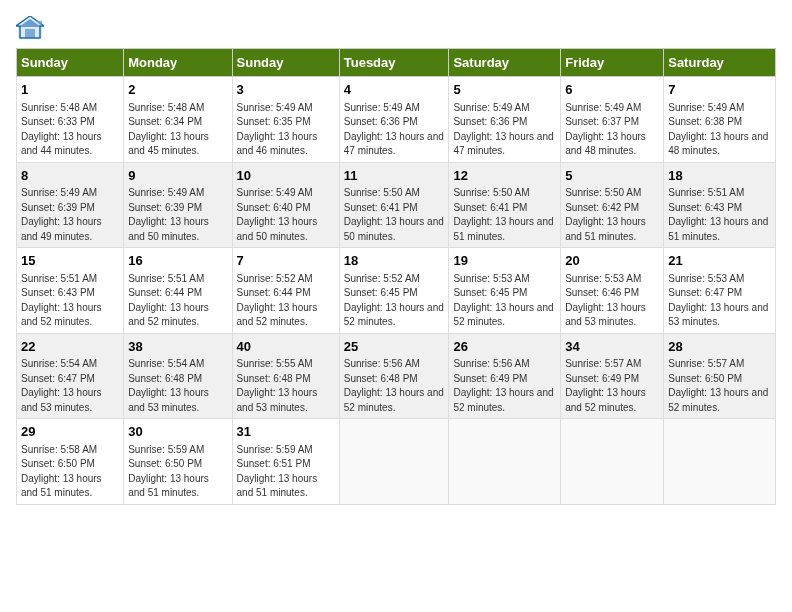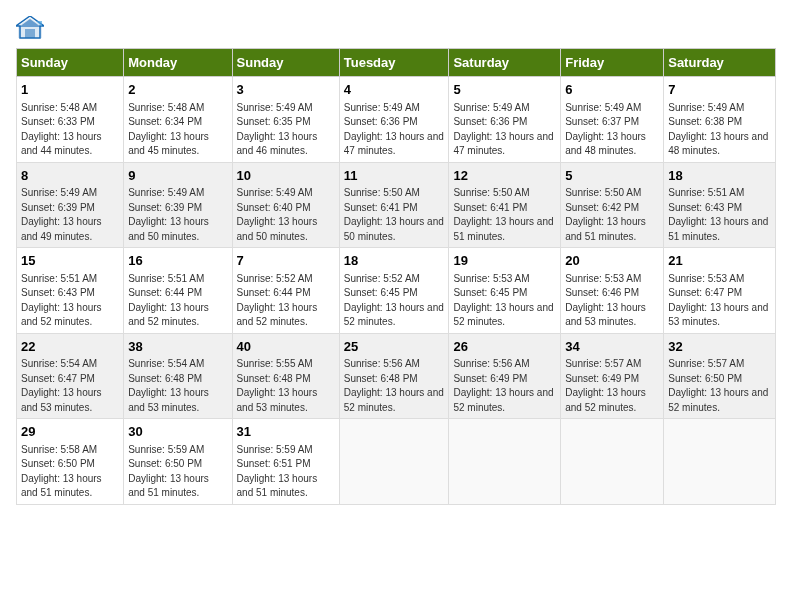--- a/index.html
+++ b/index.html
@@ -155,21 +155,21 @@
         <td><span class="day-num">20</span><span class="day-info">Sunrise: 5:53 AM<br>Sunset: 6:46 PM<br>Daylight: 13 hours and 53 minutes.</span></td>
         <td><span class="day-num">21</span><span class="day-info">Sunrise: 5:53 AM<br>Sunset: 6:47 PM<br>Daylight: 13 hours and 53 minutes.</span></td>
       </tr>
       <tr>
         <td><span class="day-num">22</span><span class="day-info">Sunrise: 5:54 AM<br>Sunset: 6:47 PM<br>Daylight: 13 hours and 53 minutes.</span></td>
         <td><span class="day-num">38</span><span class="day-info">Sunrise: 5:54 AM<br>Sunset: 6:48 PM<br>Daylight: 13 hours and 53 minutes.</span></td>
         <td><span class="day-num">40</span><span class="day-info">Sunrise: 5:55 AM<br>Sunset: 6:48 PM<br>Daylight: 13 hours and 53 minutes.</span></td>
         <td><span class="day-num">25</span><span class="day-info">Sunrise: 5:56 AM<br>Sunset: 6:48 PM<br>Daylight: 13 hours and 52 minutes.</span></td>
         <td><span class="day-num">26</span><span class="day-info">Sunrise: 5:56 AM<br>Sunset: 6:49 PM<br>Daylight: 13 hours and 52 minutes.</span></td>
         <td><span class="day-num">34</span><span class="day-info">Sunrise: 5:57 AM<br>Sunset: 6:49 PM<br>Daylight: 13 hours and 52 minutes.</span></td>
-        <td><span class="day-num">32</span><span class="day-info">Sunrise: 5:57 AM<br>Sunset: 6:50 PM<br>Daylight: 13 hours and 52 minutes.</span></td>
+        <td><span class="day-num">28</span><span class="day-info">Sunrise: 5:57 AM<br>Sunset: 6:50 PM<br>Daylight: 13 hours and 52 minutes.</span></td>
       </tr>
       <tr>
         <td><span class="day-num">29</span><span class="day-info">Sunrise: 5:58 AM<br>Sunset: 6:50 PM<br>Daylight: 13 hours and 51 minutes.</span></td>
         <td><span class="day-num">30</span><span class="day-info">Sunrise: 5:59 AM<br>Sunset: 6:50 PM<br>Daylight: 13 hours and 51 minutes.</span></td>
         <td><span class="day-num">31</span><span class="day-info">Sunrise: 5:59 AM<br>Sunset: 6:51 PM<br>Daylight: 13 hours and 51 minutes.</span></td>
         <td class="empty-cell"></td>
         <td class="empty-cell"></td>
         <td class="empty-cell"></td>
         <td class="empty-cell"></td>
       </tr>

